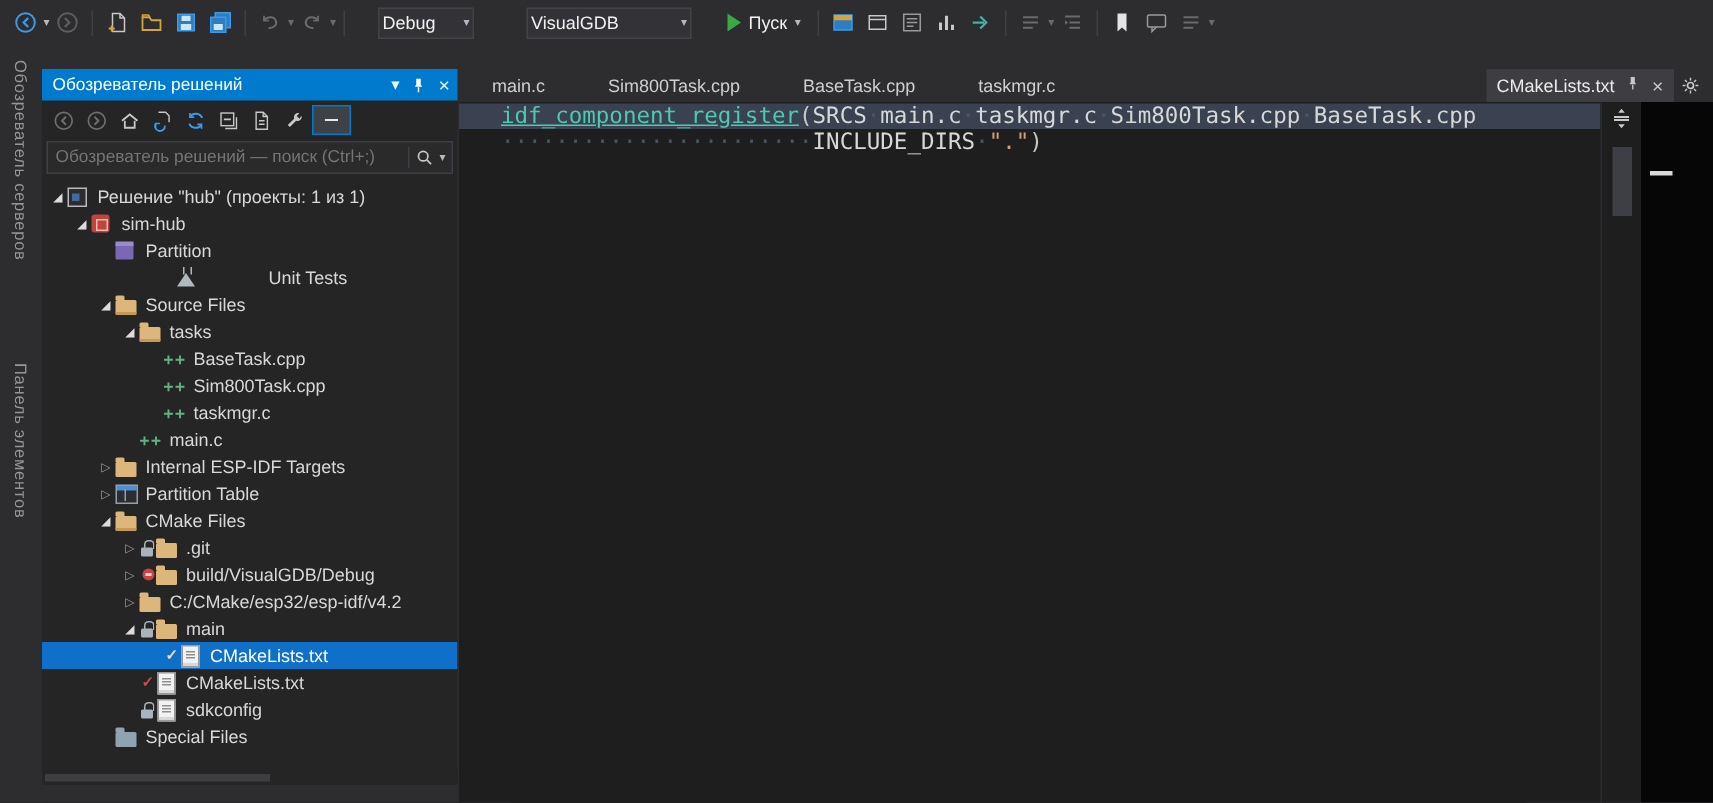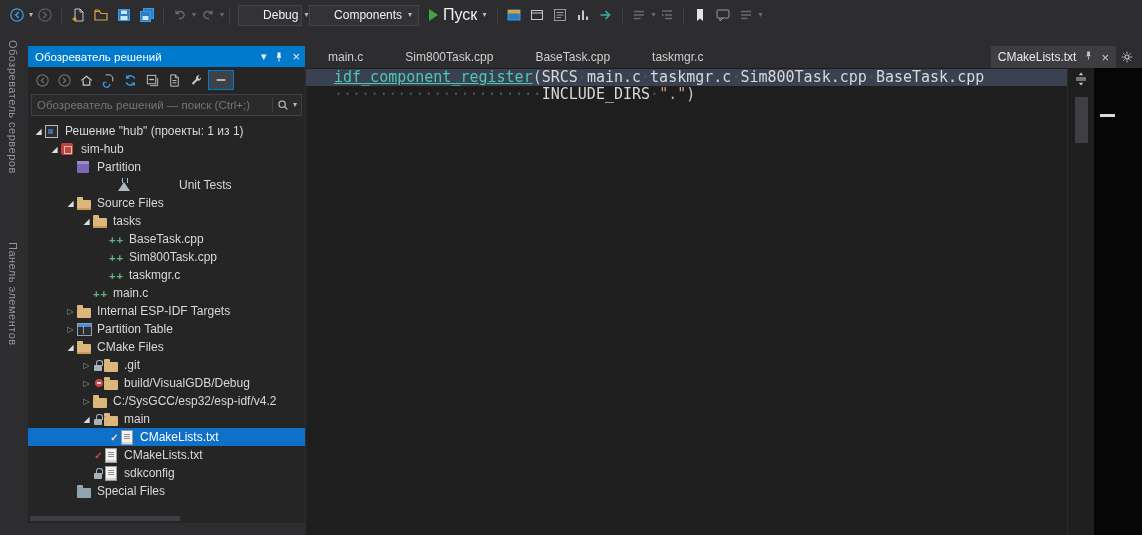--- a/index.html
+++ b/index.html
@@ -9,27 +9,27 @@
 
   
   #main-toolbar { position:absolute; left:0; top:0; width:100%; height:30px;
     display:flex; align-items:center; padding-left:6px; gap:1px; background:#2D2D30; }
   .tbi { width:22px; height:24px; display:flex; align-items:center; justify-content:center; cursor:pointer; }
   .tbi svg { display:block; }
   .tb-sep { width:1px; height:17px; background:#3F3F46; margin:0 4px; }
   .caret8 { font-size:8px; color:#B8B8B8; line-height:1; }
   .caret-dim { color:#6A6A6C; }
   .tb-select { height:21px; background:#333337; border:1px solid #434346; color:#F1F1F1;
-    font-size:12px; display:flex; align-items:center; gap:6px; padding:0 24px; margin:0 3px; cursor:pointer; }
+    font-size:12px; display:flex; align-items:center; gap:6px; padding:0 2px; margin:0 17px; cursor:pointer; }
   .tb-select .caret8 { margin-left:auto; }
   #dd-debug { width:64px; }
   #dd-gdb { width:110px; }
   .run-group { display:flex; align-items:center; gap:5px; padding:0 6px; height:22px; cursor:pointer; }
   .play-tri { width:0; height:0; border-left:9px solid #3EA745; border-top:6px solid transparent; border-bottom:6px solid transparent; }
-  .run-label { color:#F1F1F1; font-size:16px; }
+  .run-label { color:#F1F1F1; font-size:12px; }
 
   
   #left-strip { position:absolute; left:0; top:30px; width:28px; bottom:0; background:#2D2D30; }
   .vtext { position:absolute; left:7px; writing-mode:vertical-rl; font-size:11px; color:#969696;
     letter-spacing:0.5px; white-space:nowrap; cursor:pointer; }
 
   
   #solution-explorer { position:absolute; left:28px; top:46px; width:277px; bottom:12px;
     background:#252526; display:flex; flex-direction:column; }
   #se-header { height:21px; background:#007ACC; display:flex; align-items:center;
@@ -184,21 +184,21 @@
           <path d="M12 3.5v3.2H8.8" fill="none" stroke="#6A6A6C" stroke-width="1.2"></path>
         </svg>
     </span>
     <span class="caret8 caret-dim">▾</span>
     <span class="tb-sep"></span>
     <div class="tb-select" id="dd-debug">
       <span>Debug</span>
       <span class="caret8">▾</span>
     </div>
     <div class="tb-select" id="dd-gdb">
-      <span>Components</span>
+      <span>VisualGDB</span>
       <span class="caret8">▾</span>
     </div>
     <div class="run-group">
       <span class="play-tri"></span>
       <span class="run-label">Пуск</span>
       <span class="caret8">▾</span>
     </div>
     <span class="tb-sep"></span>
     <span class="tbi">
       <svg width="16" height="16" viewBox="0 0 16 16">
@@ -422,21 +422,21 @@
         </div>
         <div class="tree-row" style="padding-left: 52px;">
           <span class="arrow arrow-col"></span>
           <span class="mark mark-reddot"></span>
           <span class="ti ic-folder fold"></span>
           <span class="tree-label">build/VisualGDB/Debug</span>
         </div>
         <div class="tree-row" style="padding-left: 52px;">
           <span class="arrow arrow-col"></span>
           <span class="ti ic-folder fold"></span>
-          <span class="tree-label">C:/SysGCC/esp32/esp-idf/v4.2</span>
+          <span class="tree-label">C:/CMake/esp32/esp-idf/v4.2</span>
         </div>
         <div class="tree-row" style="padding-left: 52px;">
           <span class="arrow arrow-exp"></span>
           <span class="mark mark-lock"></span>
           <span class="ti ic-folder fold"></span>
           <span class="tree-label">main</span>
         </div>
         <div class="tree-row selected" style="padding-left: 68px;">
           <span class="arrow arrow-none"></span>
           <span class="mark mark-check"></span>

